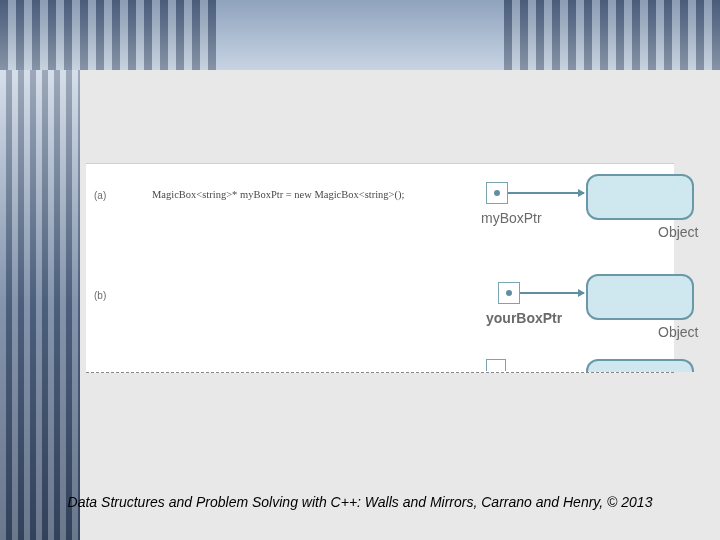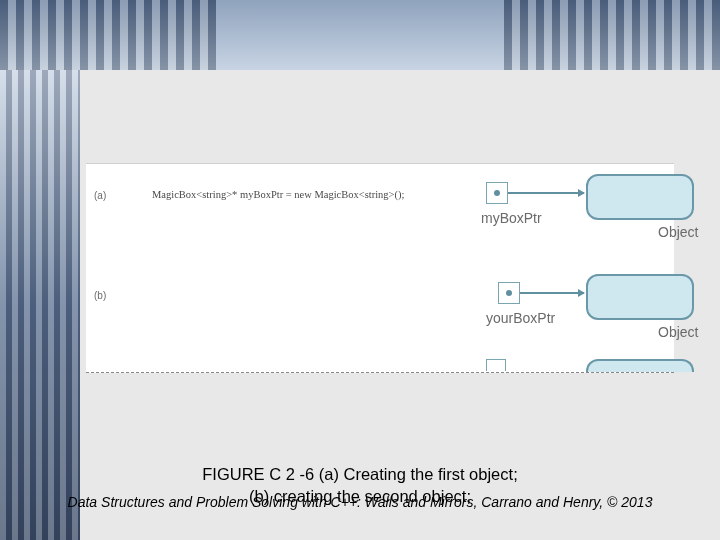--- a/index.html
+++ b/index.html
@@ -197,31 +197,27 @@
       <div class="arrow" style="left:422px; top:20px; width:76px;"></div>
       <div class="obj-box" style="left:500px; top:2px; width:108px; height:46px;"></div>
       <div class="obj-label" style="left:572px; top:52px;">Object</div>
     </div>
 
     <div class="row rowB">
       <div class="marker">(b)</div>
       <div class="ptr-box" style="left:412px; top:10px;">
         <div class="ptr-dot"></div>
       </div>
-      <div class="ptr-label" style="left:400px; top:38px;">yourBoxPtr</div>
+      <div class="ptr-label" style="left:400px; top:38px;font-weight:bold;">yourBoxPtr</div>
       <div class="arrow" style="left:434px; top:20px; width:64px;"></div>
       <div class="obj-box" style="left:500px; top:2px; width:108px; height:46px;"></div>
       <div class="obj-label" style="left:572px; top:52px;">Object</div>
     </div>
 
     <div class="partial-box"></div>
     <div class="partial-obj"></div>
 
   </div>
 
-  <div class="caption">
-    <span>FIGURE C 2 -6 (a) Creating the first object;</span><br>
-    <span>(b) creating the second object;</span>
-  </div>
 
   <div class="attrib">Data Structures and Problem Solving with C++: Walls and Mirrors, Carrano and Henry, © 2013</div>
 
 </div>
 
 </body></html>

